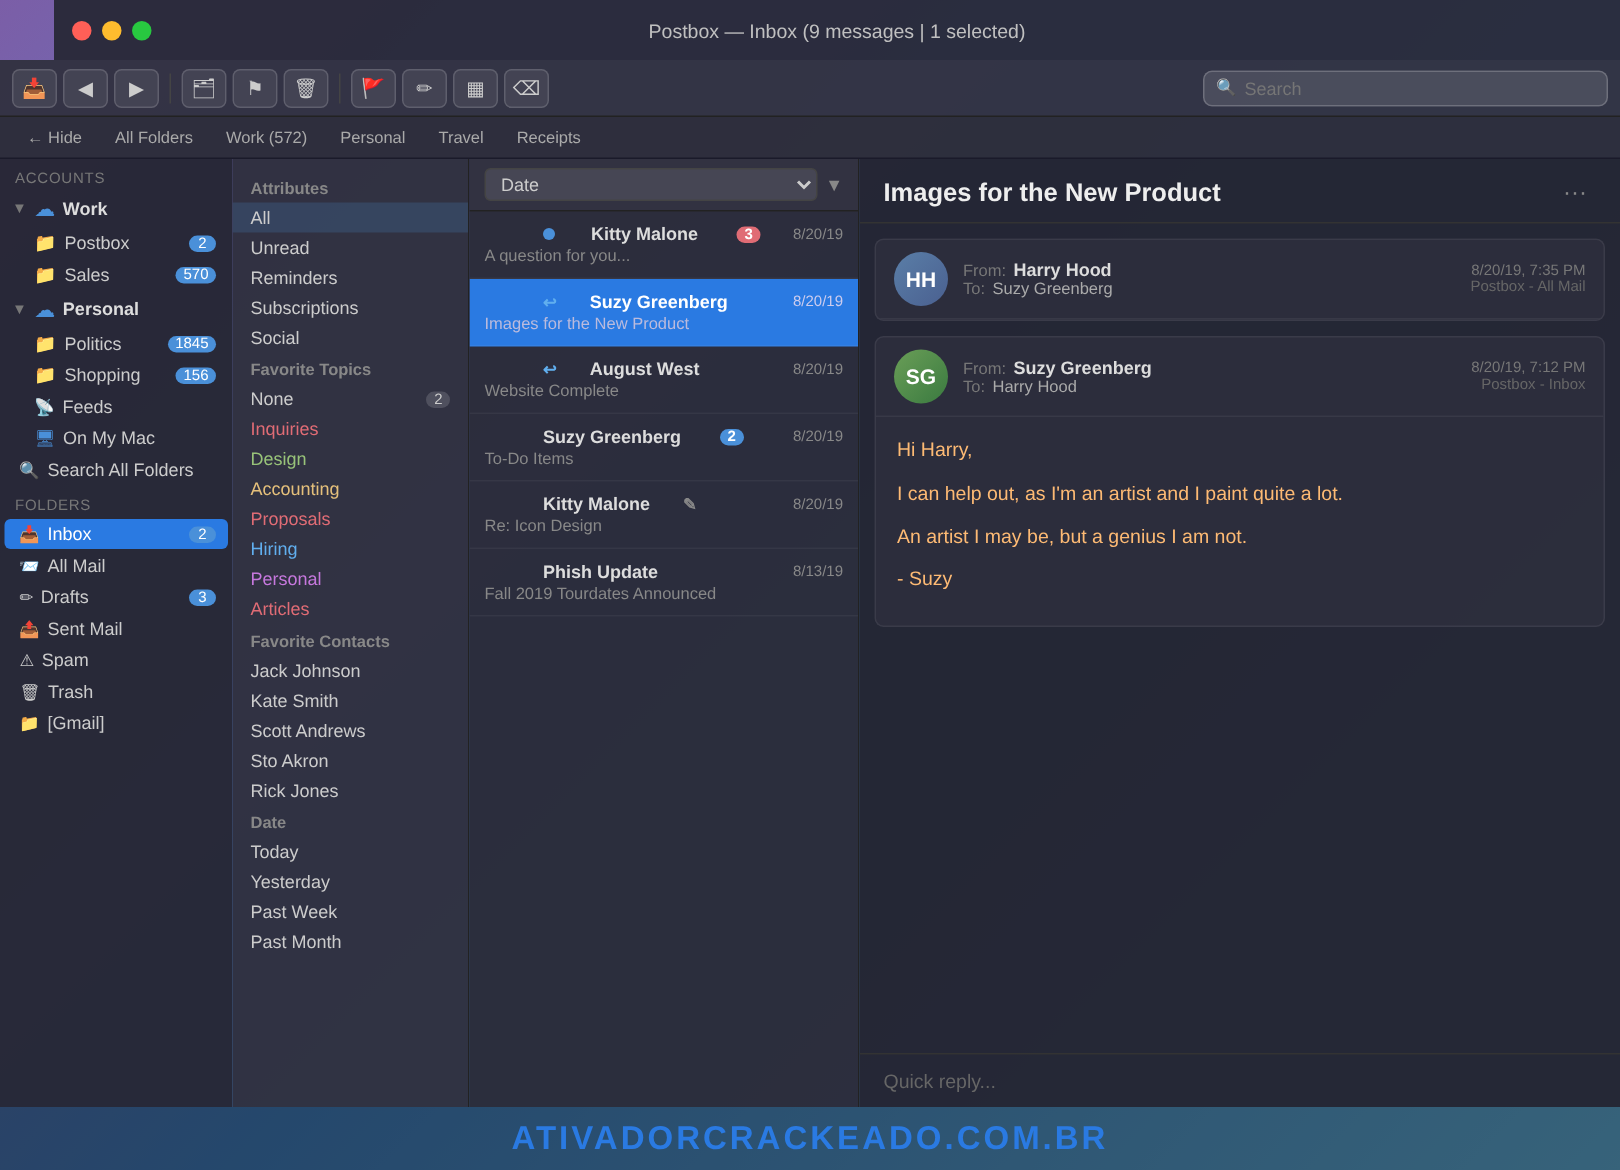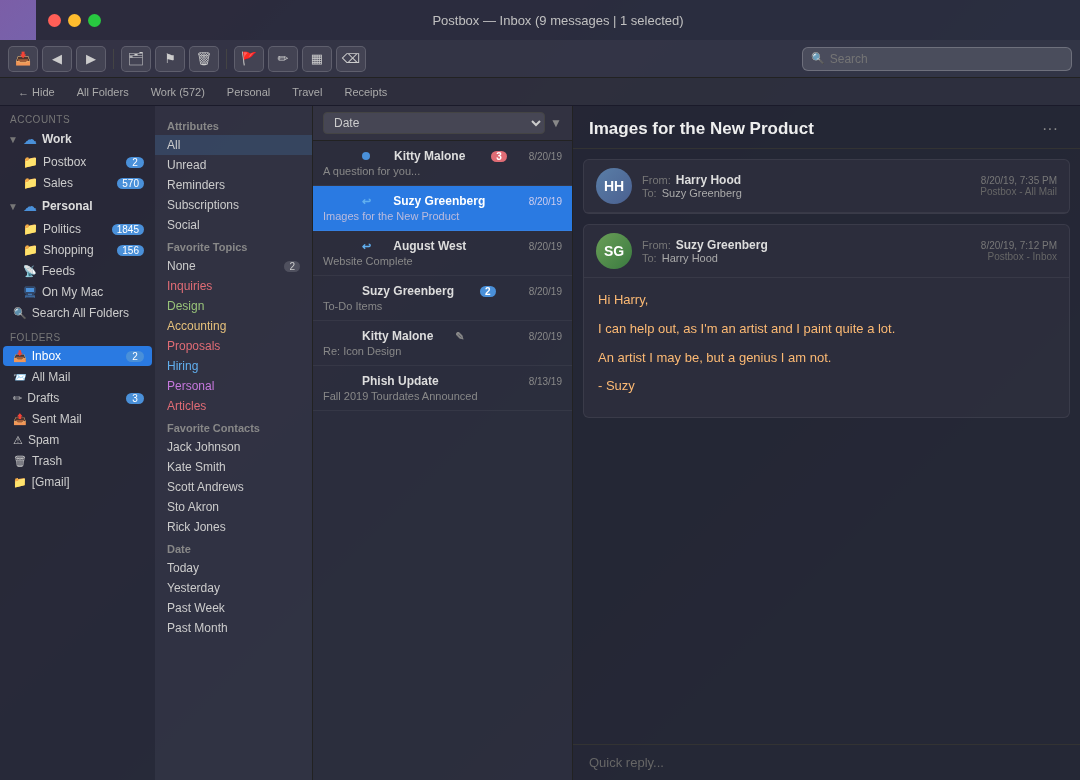--- a/index.html
+++ b/index.html
@@ -708,14 +708,17 @@
           </div>
         </div>
       </div>
 
       <div class="quick-reply">
         <span class="quick-reply-placeholder">Quick reply...</span>
       </div>
     </div>
   </div>
 
+  <div class="bottom-watermark">
+    <span>ATIVADORCRACKEADO.COM.BR</span>
+  </div>
 
 </div>
 
 </body></html>

